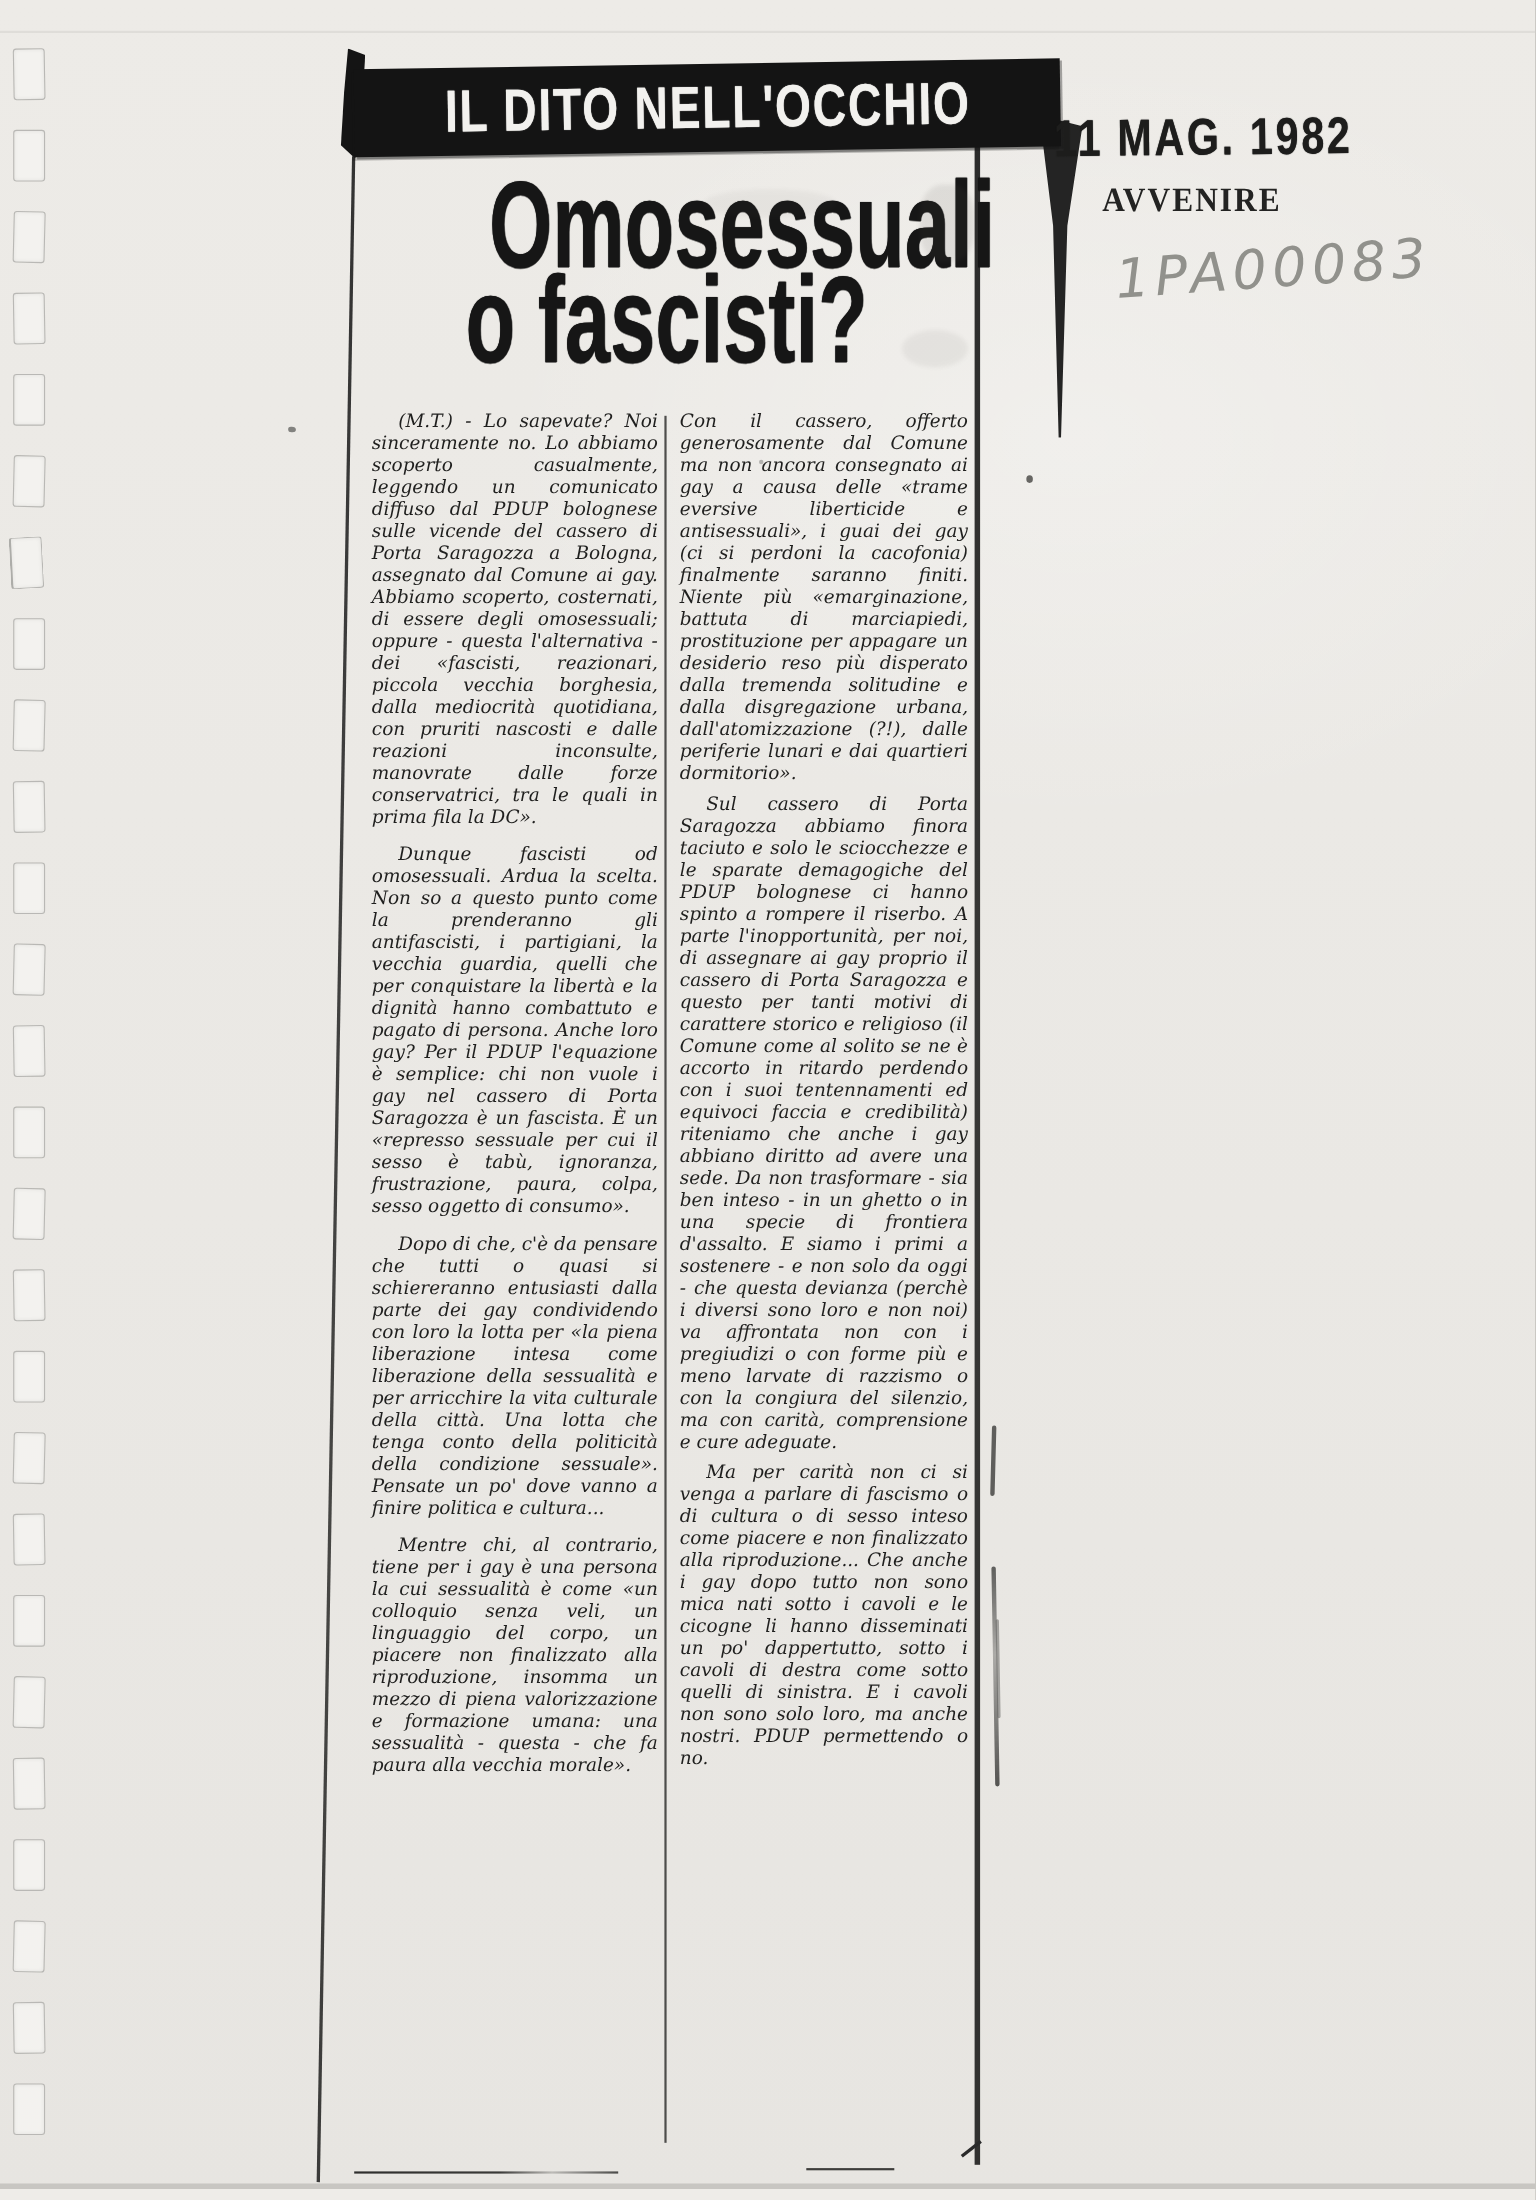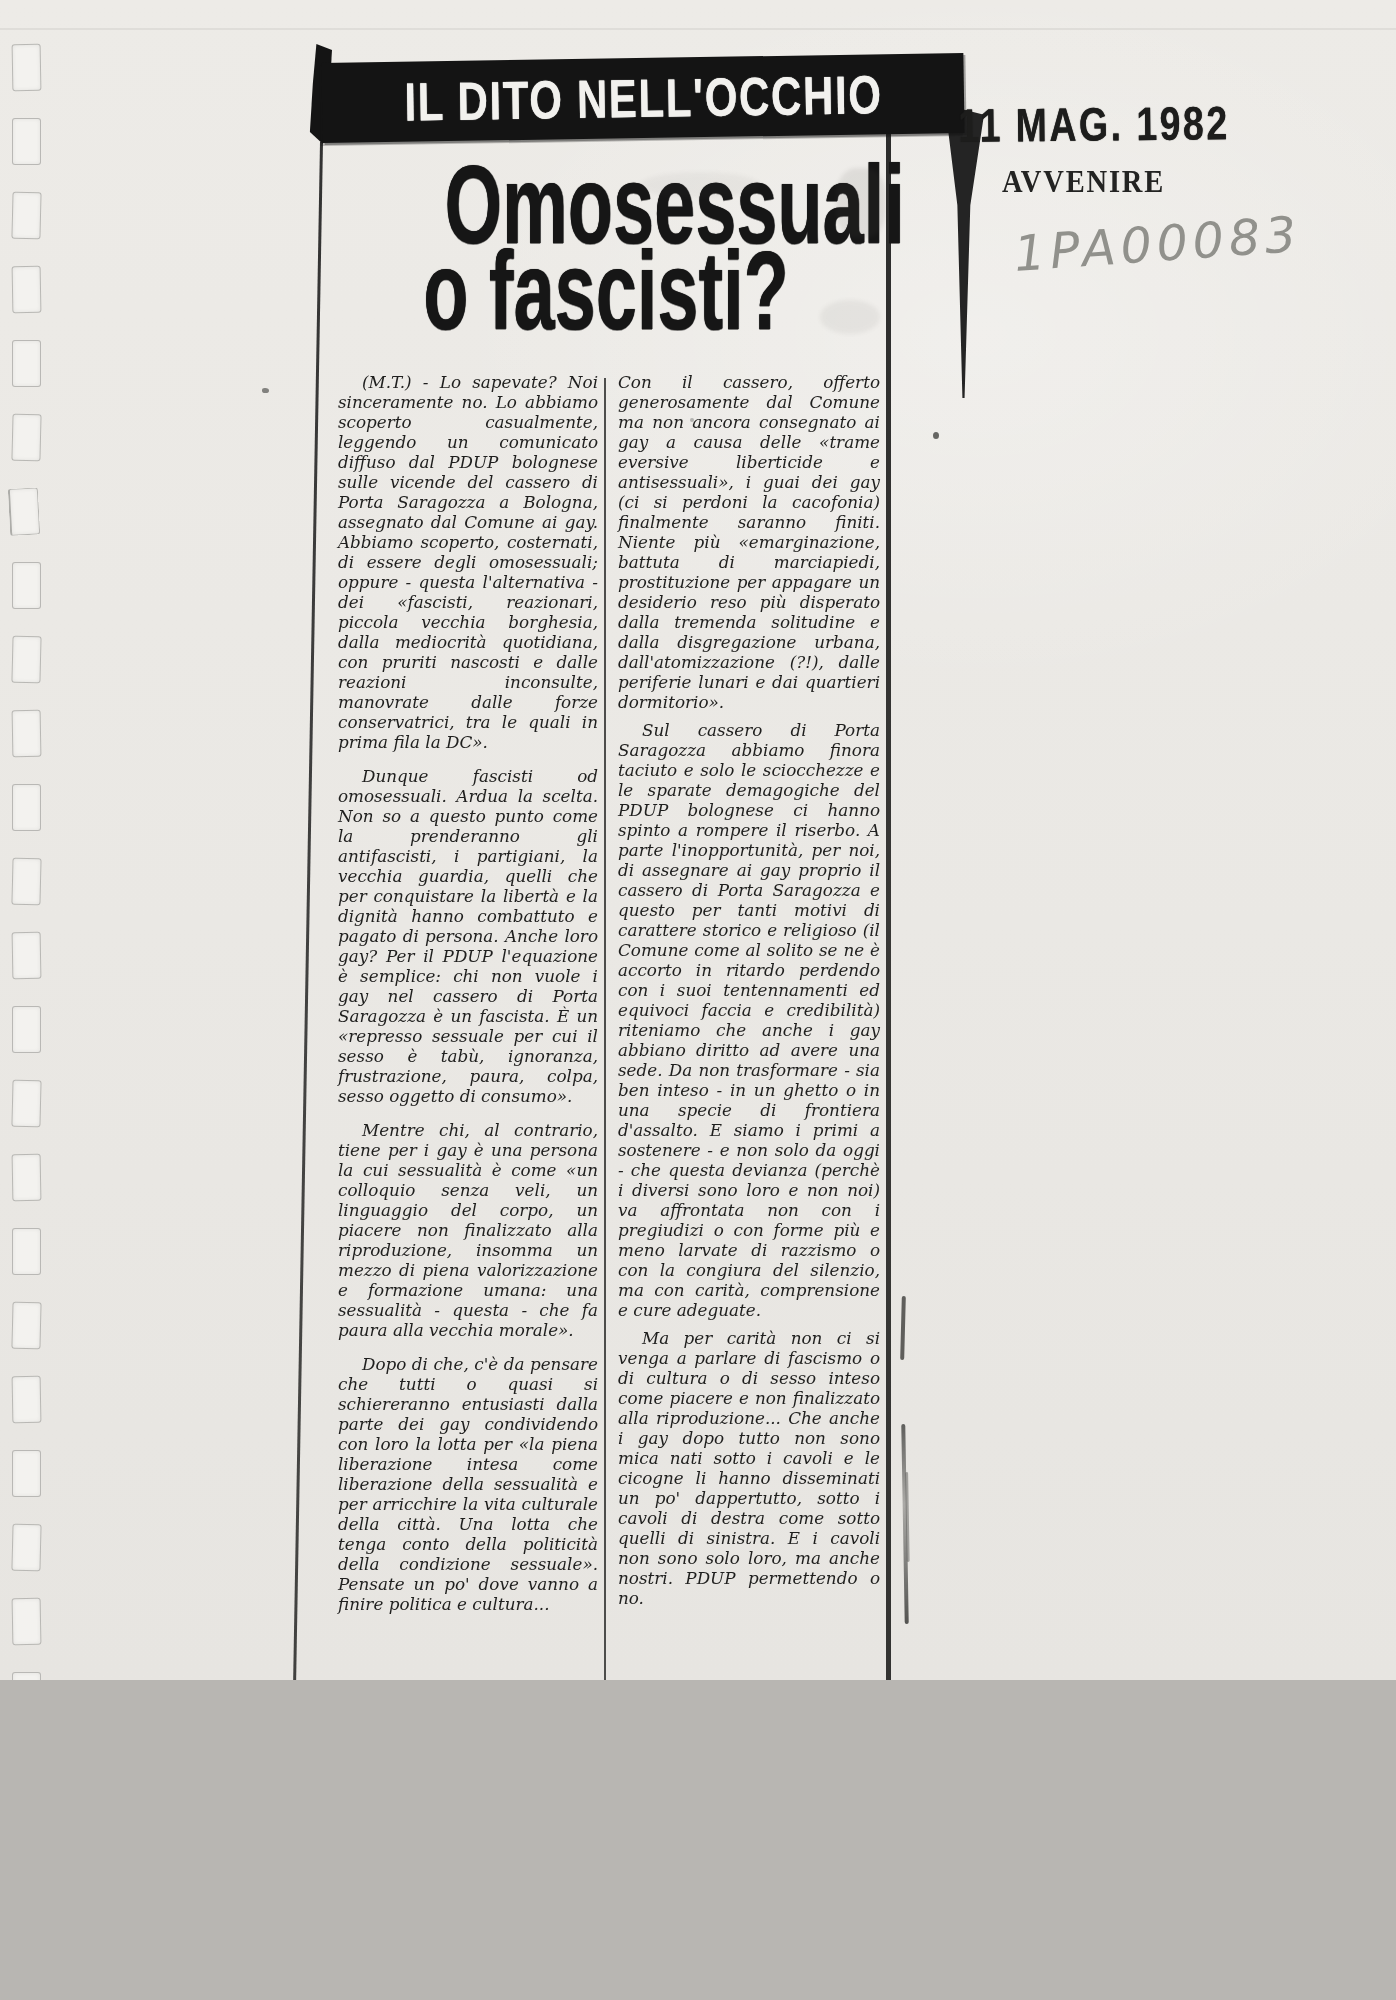--- a/index.html
+++ b/index.html
@@ -1,18 +1,18 @@
 <!DOCTYPE html>
 <html><head>
 <meta charset="utf-8">
 <style>
   html,body{margin:0;padding:0;}
   body{background:#b8b6b2;font-family:"DejaVu Serif", serif;}
   .page{
-    position:relative;width:1396px;height:1680px;margin:0 auto;
+    position:relative;width:1396px;height:2000px;margin:0 auto;
     background:
       radial-gradient(ellipse 900px 600px at 70% 20%, rgba(255,255,255,.25), rgba(0,0,0,0) 60%),
       linear-gradient(180deg,#edebe7 0%, #eae8e4 55%, #e7e5e1 100%);
     overflow:hidden;
   }
   .scan-top-line{position:absolute;left:0;top:28px;width:100%;height:2px;background:#d7d5d1;opacity:.65;}
   .scan-bottom-band{position:absolute;left:0;top:1985px;width:100%;height:5px;background:#c8c6c2;}
   .scan-bottom-pale{position:absolute;left:0;top:1990px;width:100%;height:10px;background:#eeece8;}
 
   
@@ -175,22 +175,22 @@
     <div class="headline hl1">
       <span class="squeeze">Omosessuali</span>
     </div>
     <div class="headline hl2">
       <span class="squeeze">o fascisti?</span>
     </div>
 
     <div class="col col-1">
       <p>(M.T.) - Lo sapevate? Noi sinceramente no. Lo abbiamo scoperto casualmente, leggendo un comunicato diffuso dal PDUP bolognese sulle vicende del cassero di Porta Saragozza a Bologna, assegnato dal Comune ai gay. Abbiamo scoperto, costernati, di essere degli omosessuali; oppure - questa l'alternativa - dei «fascisti, reazionari, piccola vecchia borghesia, dalla mediocrità quotidiana, con pruriti nascosti e dalle reazioni inconsulte, manovrate dalle forze conservatrici, tra le quali in prima fila la DC».</p>
       <p>Dunque fascisti od omosessuali. Ardua la scelta. Non so a questo punto come la prenderanno gli antifascisti, i partigiani, la vecchia guardia, quelli che per conquistare la libertà e la dignità hanno combattuto e pagato di persona. Anche loro gay? Per il PDUP l'equazione è semplice: chi non vuole i gay nel cassero di Porta Saragozza è un fascista. È un «represso sessuale per cui il sesso è tabù, ignoranza, frustrazione, paura, colpa, sesso oggetto di consumo».</p>
+      <p>Dopo di che, c'è da pensare che tutti o quasi si schiereranno entusiasti dalla parte dei gay condividendo con loro la lotta per «la piena liberazione intesa come liberazione della sessualità e per arricchire la vita culturale della città. Una lotta che tenga conto della politicità della condizione sessuale». Pensate un po' dove vanno a finire politica e cultura...</p>
       <p>Mentre chi, al contrario, tiene per i gay è una persona la cui sessualità è come «un colloquio senza veli, un linguaggio del corpo, un piacere non finalizzato alla riproduzione, insomma un mezzo di piena valorizzazione e formazione umana: una sessualità - questa - che fa paura alla vecchia morale».</p>
-      <p>Dopo di che, c'è da pensare che tutti o quasi si schiereranno entusiasti dalla parte dei gay condividendo con loro la lotta per «la piena liberazione intesa come liberazione della sessualità e per arricchire la vita culturale della città. Una lotta che tenga conto della politicità della condizione sessuale». Pensate un po' dove vanno a finire politica e cultura...</p>
     </div>
 
     <div class="col col-2">
       <p>Con il cassero, offerto generosamente dal Comune ma non ancora consegnato ai gay a causa delle «trame eversive liberticide e antisessuali», i guai dei gay (ci si perdoni la cacofonia) finalmente saranno finiti. Niente più «emarginazione, battuta di marciapiedi, prostituzione per appagare un desiderio reso più disperato dalla tremenda solitudine e dalla disgregazione urbana, dall'atomizzazione (?!), dalle periferie lunari e dai quartieri dormitorio».</p>
       <p>Sul cassero di Porta Saragozza abbiamo finora taciuto e solo le sciocchezze e le sparate demagogiche del PDUP bolognese ci hanno spinto a rompere il riserbo. A parte l'inopportunità, per noi, di assegnare ai gay proprio il cassero di Porta Saragozza e questo per tanti motivi di carattere storico e religioso (il Comune come al solito se ne è accorto in ritardo perdendo con i suoi tentennamenti ed equivoci faccia e credibilità) riteniamo che anche i gay abbiano diritto ad avere una sede. Da non trasformare - sia ben inteso - in un ghetto o in una specie di frontiera d'assalto. E siamo i primi a sostenere - e non solo da oggi - che questa devianza (perchè i diversi sono loro e non noi) va affrontata non con i pregiudizi o con forme più e meno larvate di razzismo o con la congiura del silenzio, ma con carità, comprensione e cure adeguate.</p>
       <p>Ma per carità non ci si venga a parlare di fascismo o di cultura o di sesso inteso come piacere e non finalizzato alla riproduzione... Che anche i gay dopo tutto non sono mica nati sotto i cavoli e le cicogne li hanno disseminati un po' dappertutto, sotto i cavoli di destra come sotto quelli di sinistra. E i cavoli non sono solo loro, ma anche nostri. PDUP permettendo o no.</p>
     </div>
 
     <div class="rule-left"></div>
     <div class="rule-right"></div>

